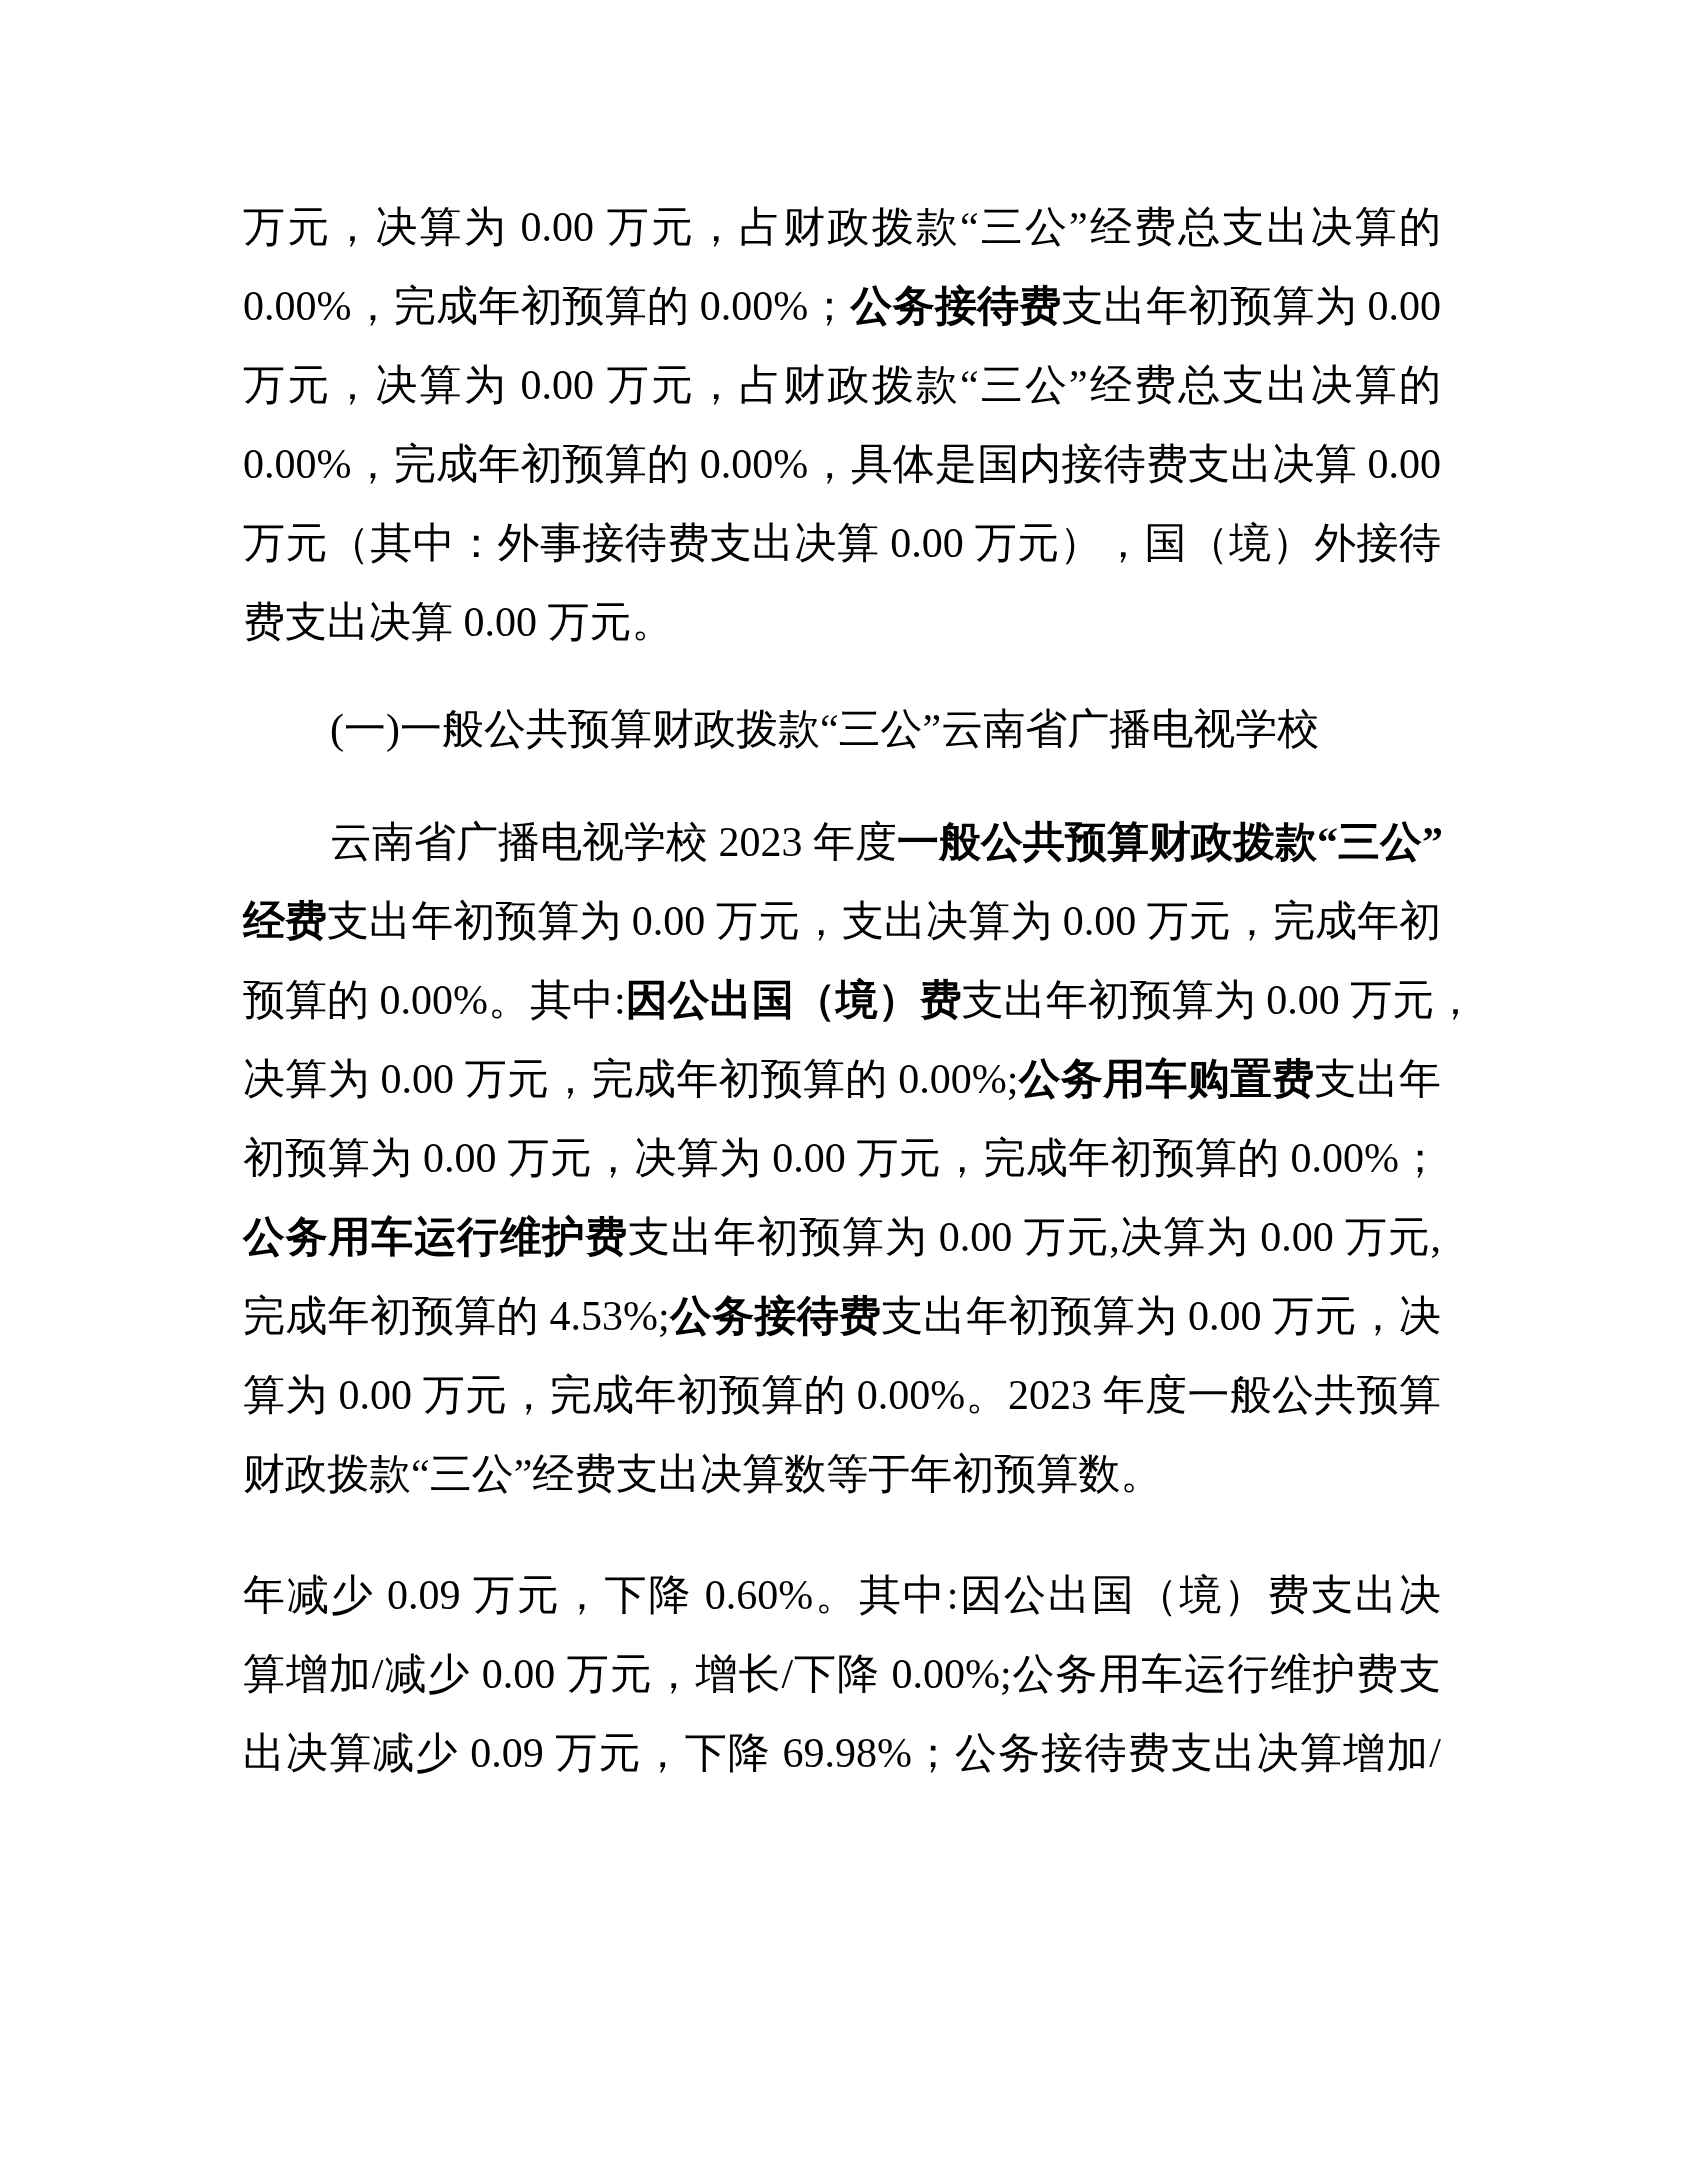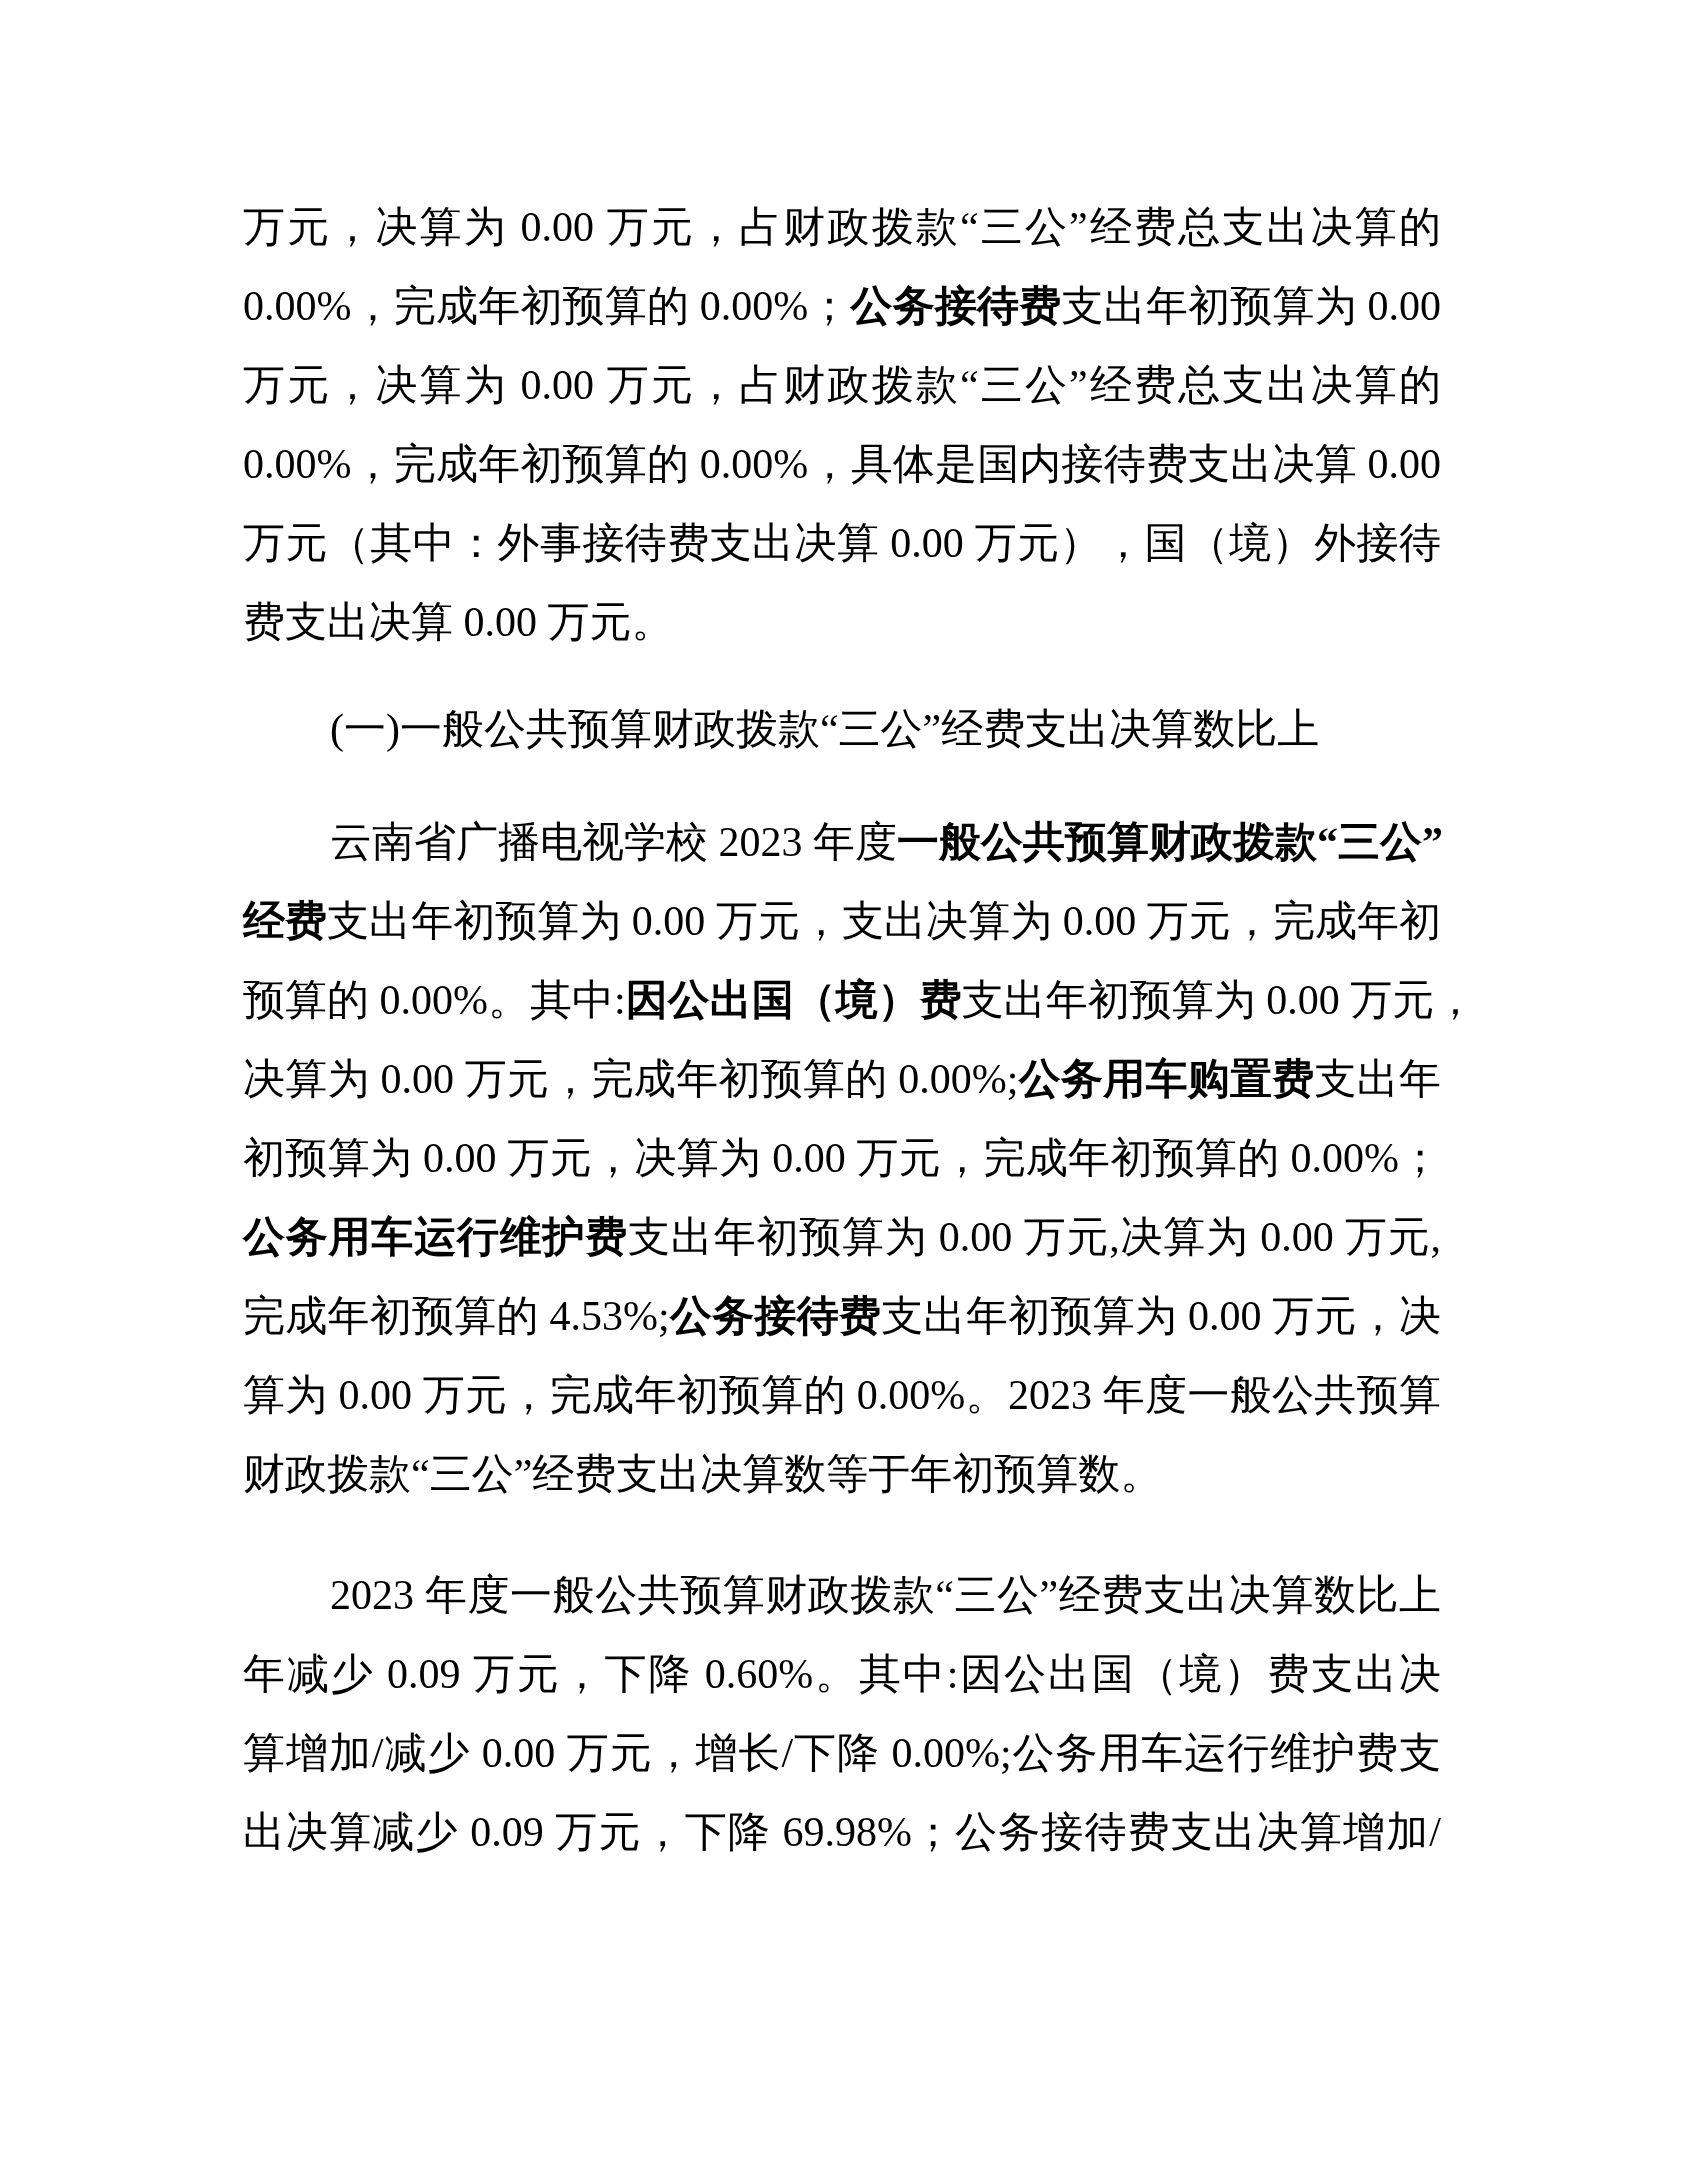--- a/index.html
+++ b/index.html
@@ -57,34 +57,33 @@
   <div class="doc" id="doc">
       <div class="para body">
         <div class="line"><span class="seg">万元，决算为 0.00 万元，占财政拨款“三公”经费总支出决算的</span></div>
         <div class="line"><span class="seg">0.00%，完成年初预算的 0.00%；</span><span class="seg bold">公务接待费</span><span class="seg">支出年初预算为 0.00</span></div>
         <div class="line"><span class="seg">万元，决算为 0.00 万元，占财政拨款“三公”经费总支出决算的</span></div>
         <div class="line"><span class="seg">0.00%，完成年初预算的 0.00%，具体是国内接待费支出决算 0.00</span></div>
         <div class="line"><span class="seg">万元（其中：外事接待费支出决算 0.00 万元），国（境）外接待</span></div>
         <div class="line last"><span class="seg">费支出决算 0.00 万元。</span></div>
       </div>
       <div class="para heading">
-        <div class="line last indent"><span class="seg">(一)一般公共预算财政拨款“三公”经费支出决算数比上</span></div>
+        <div class="line last indent"><span class="seg">(一)一般公共预算财政拨款“三公”云南省广播电视学校</span></div>
       </div>
       <div class="para body">
         <div class="line indent"><span class="seg">云南省广播电视学校 2023 年度</span><span class="seg bold">一般公共预算财政拨款“三公”</span></div>
         <div class="line"><span class="seg bold">经费</span><span class="seg">支出年初预算为 0.00 万元，支出决算为 0.00 万元，完成年初</span></div>
         <div class="line"><span class="seg">预算的 0.00%。其中:</span><span class="seg bold">因公出国（境）费</span><span class="seg">支出年初预算为 0.00 万元，</span></div>
         <div class="line"><span class="seg">决算为 0.00 万元，完成年初预算的 0.00%;</span><span class="seg bold">公务用车购置费</span><span class="seg">支出年</span></div>
         <div class="line"><span class="seg">初预算为 0.00 万元，决算为 0.00 万元，完成年初预算的 0.00%；</span></div>
         <div class="line"><span class="seg bold">公务用车运行维护费</span><span class="seg">支出年初预算为 0.00 万元,决算为 0.00 万元,</span></div>
         <div class="line"><span class="seg">完成年初预算的 4.53%;</span><span class="seg bold">公务接待费</span><span class="seg">支出年初预算为 0.00 万元，决</span></div>
         <div class="line"><span class="seg">算为 0.00 万元，完成年初预算的 0.00%。2023 年度一般公共预算</span></div>
         <div class="line last"><span class="seg">财政拨款“三公”经费支出决算数等于年初预算数。</span></div>
       </div>
       <div class="para body">
-        <div class="line indent"><span class="seg">2023 年度一般公共预算财政拨款“三公”经费支出决算数比上</span></div>
         <div class="line"><span class="seg">年减少 0.09 万元，下降 0.60%。其中:因公出国（境）费支出决</span></div>
         <div class="line"><span class="seg">算增加/减少 0.00 万元，增长/下降 0.00%;公务用车运行维护费支</span></div>
         <div class="line"><span class="seg">出决算减少 0.09 万元，下降 69.98%；公务接待费支出决算增加/</span></div>
       </div>
     </div>
 </div>
 
 
 </body></html>

